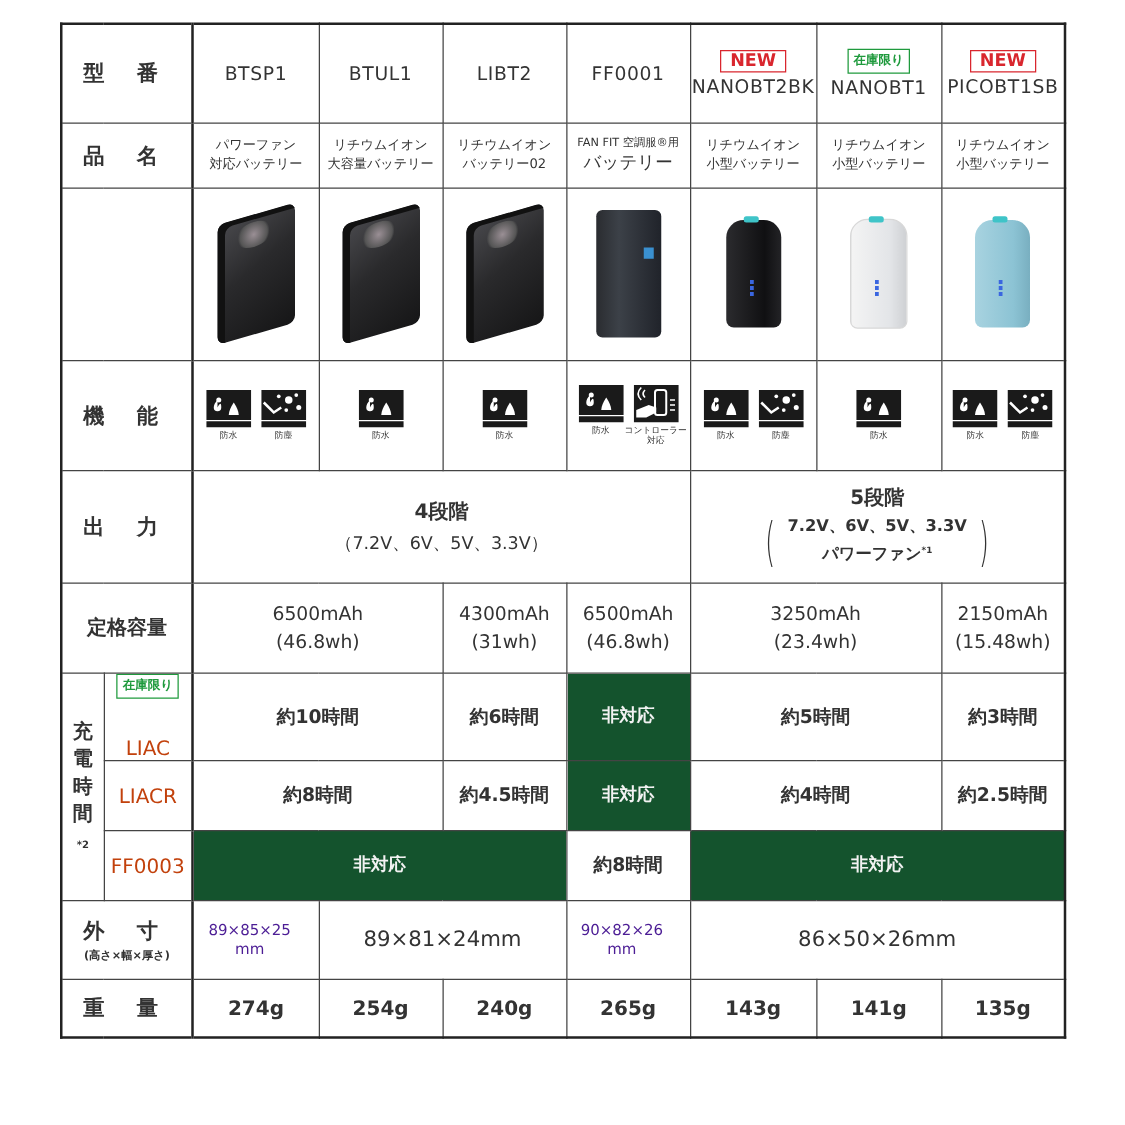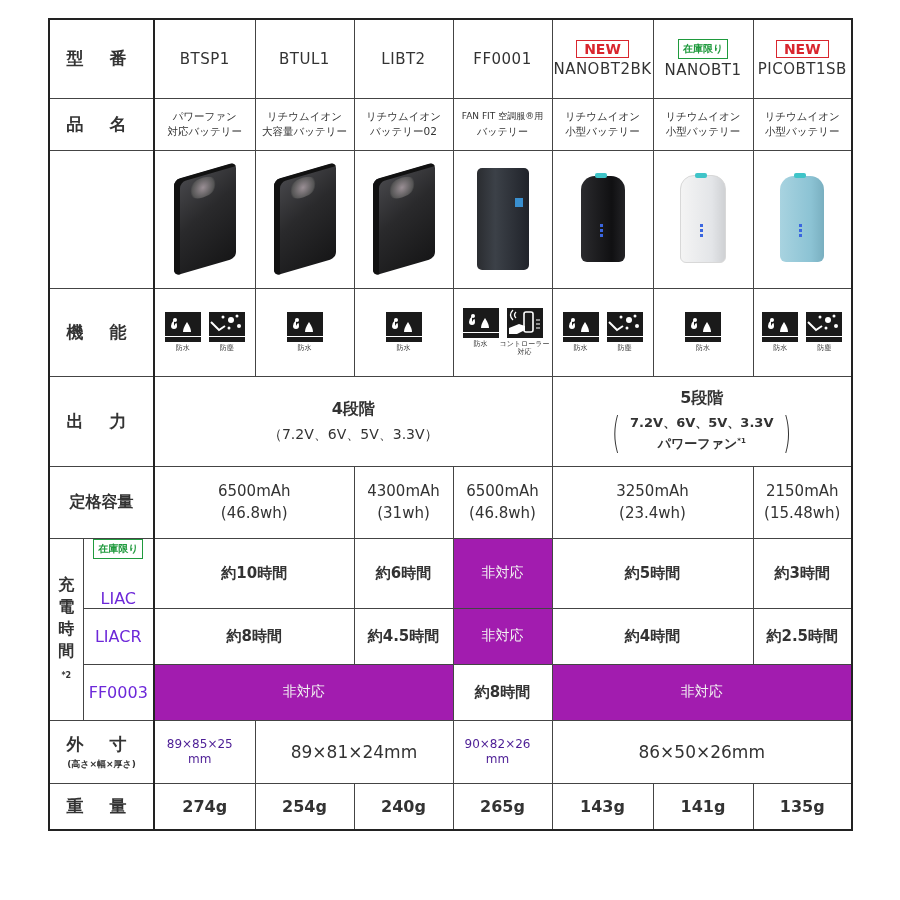--- a/index.html
+++ b/index.html
@@ -40,22 +40,22 @@
   .feat svg { display:block; }
   .feat .cap { font-size:7px; color:#333; margin-top:2px; line-height:8px; text-align:center; white-space:nowrap; }
   .out-main { font-size:16px; font-weight:bold; color:#333; }
   .out-sub { font-size:14px; color:#333; margin-top:6px; }
   .paren-wrap { display:flex; align-items:center; justify-content:center; gap:6px; margin-top:4px; }
   .paren { font-size:42px; font-weight:100; color:#333; line-height:42px; transform:scaleX(0.5); }
   .paren-lines { font-size:13px; font-weight:bold; color:#333; line-height:18px; }
   .paren-lines sup { font-size:7px; }
   .cap-val { font-size:15px; color:#333; line-height:22px; }
   .charge { font-size:15px; font-weight:bold; color:#333; }
-  .na { background:#a21caf; color:#f2f2f2; font-size:14px; font-weight:normal; }
-  .charger { font-size:16px; color:#6d28d9;margin-top:28px; }
+  .na { background:#14532d; color:#f2f2f2; font-size:14px; font-weight:bold; }
+  .charger { font-size:16px; color:#c2410c;margin-top:28px; }
   .vert-label { font-size:16px; font-weight:bold; color:#333; line-height:22px; }
   .vert-label .sub { font-size:8px; font-weight:bold; line-height:10px; }
   .dim-small { font-size:12px; color:#4c1d95; text-align:right; padding-right:10px !important; line-height:15px; }
   .dim-big { font-size:17px; color:#333; }
   .weight { font-size:16px; color:#333; font-weight:bold; }
   .dim-label-sub { font-size:9px; font-weight:bold; letter-spacing:0; color:#333; display:block; margin-top:2px; }
 </style>
 </head>
 <body>
 
@@ -108,21 +108,21 @@
     <td>
           <div class="pname"><span>パワーファン</span><br><span>対応バッテリー</span></div>
         </td>
     <td>
           <div class="pname"><span>リチウムイオン</span><br><span>大容量バッテリー</span></div>
         </td>
     <td>
           <div class="pname"><span>リチウムイオン</span><br><span>バッテリー02</span></div>
         </td>
     <td>
-          <div class="pname small"><span>FAN FIT 空調服®用</span><br><span style="font-size:10px">バッテリー</span></div>
+          <div class="pname small"><span>FAN FIT 空調服®用</span><br><span style="font-size:14px">バッテリー</span></div>
         </td>
     <td>
           <div class="pname"><span>リチウムイオン</span><br><span>小型バッテリー</span></div>
         </td>
     <td>
           <div class="pname"><span>リチウムイオン</span><br><span>小型バッテリー</span></div>
         </td>
     <td>
           <div class="pname"><span>リチウムイオン</span><br><span>小型バッテリー</span></div>
         </td>

